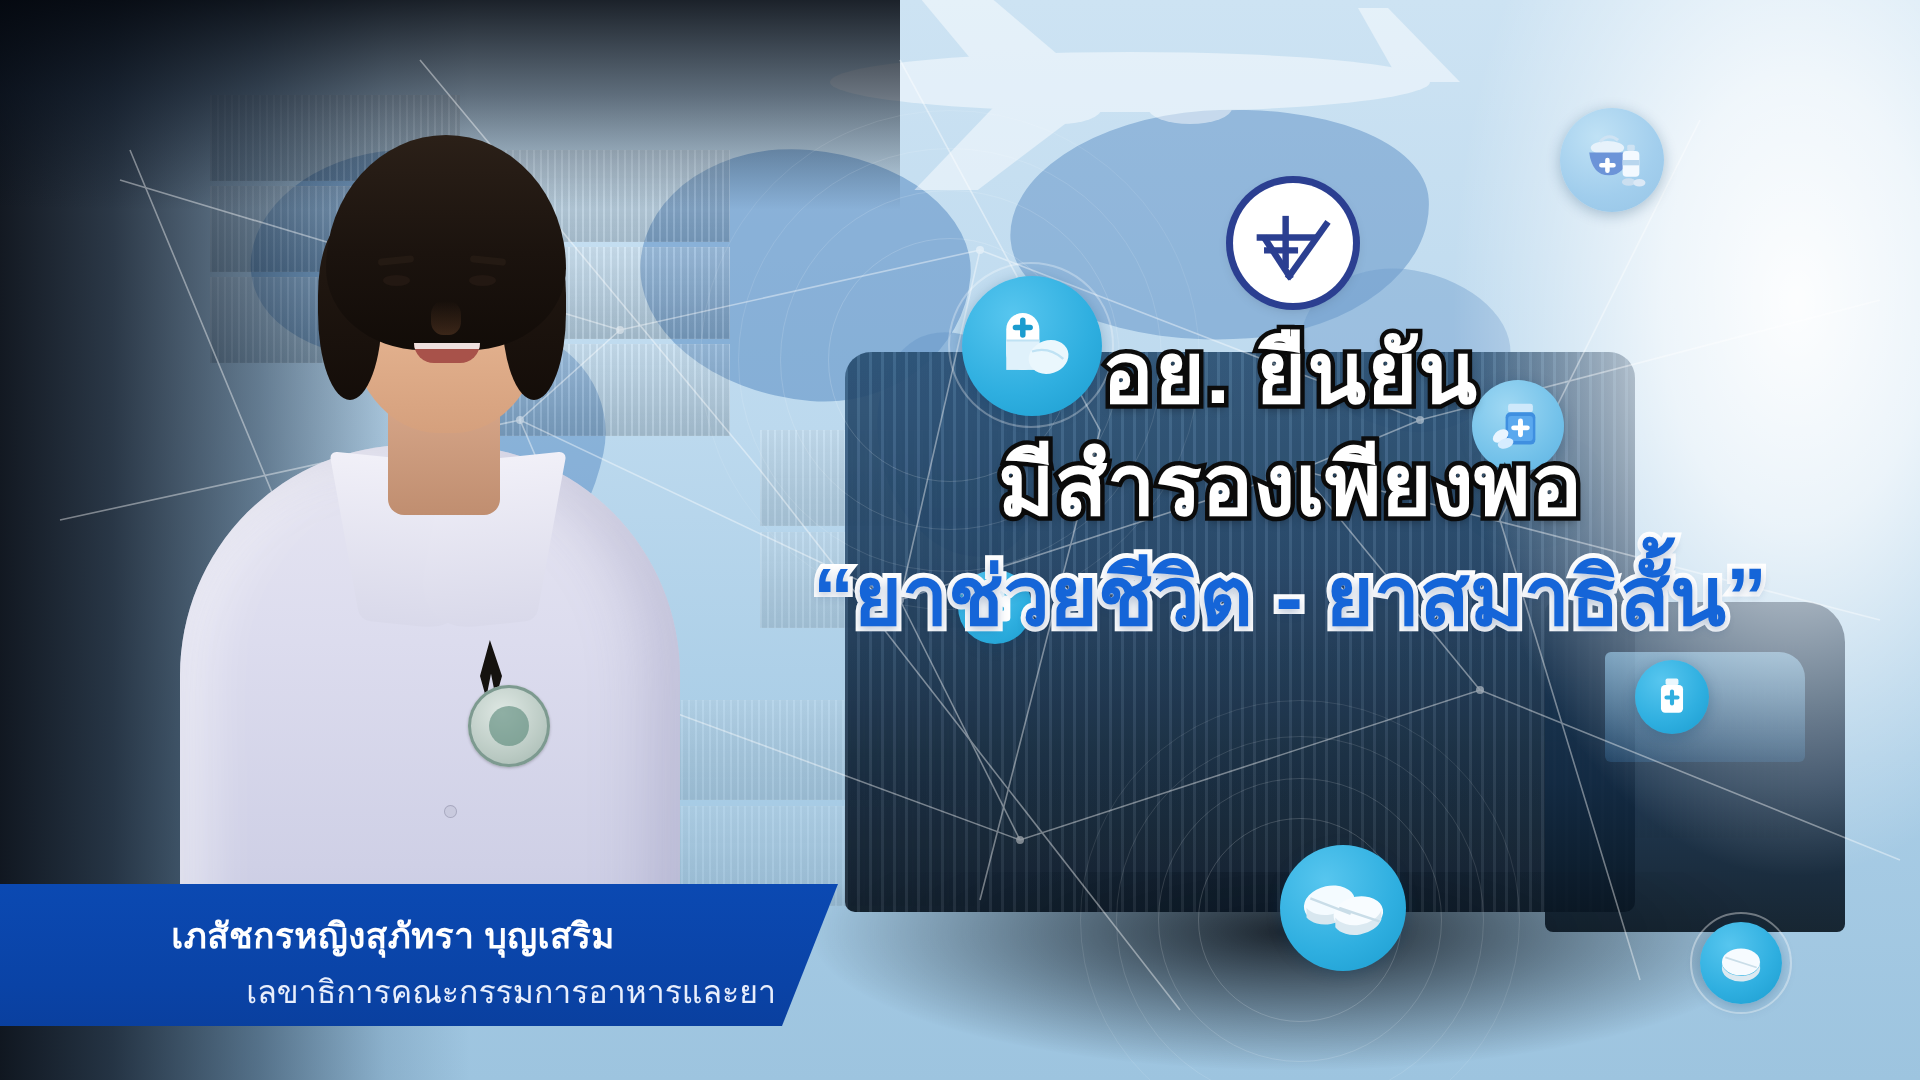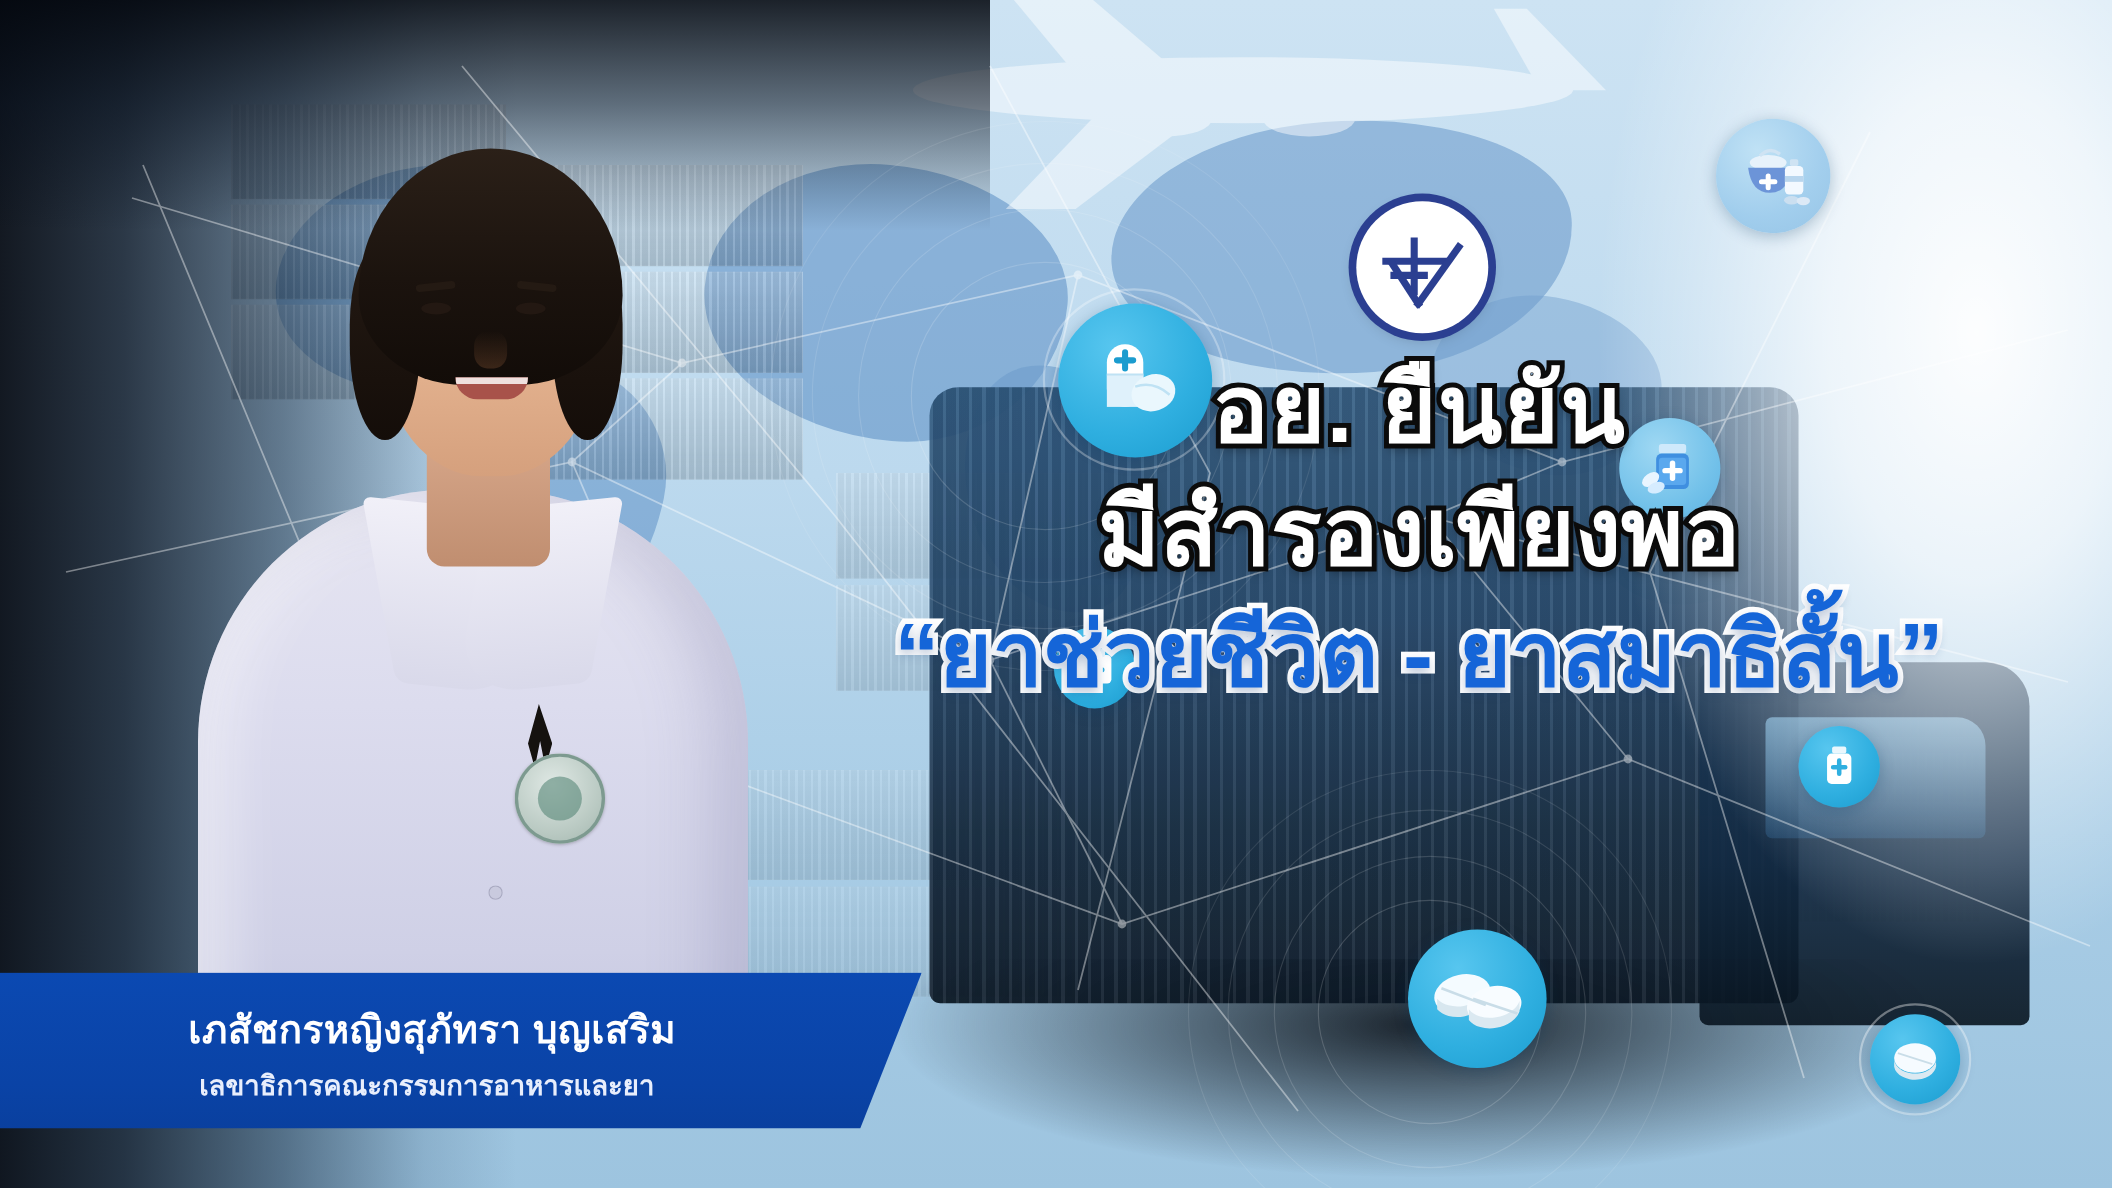--- a/index.html
+++ b/index.html
@@ -216,22 +216,22 @@
     z-index:40;
     box-shadow:0 6px 22px rgba(0,0,0,.35);
   }
   .nb-name{
     position:absolute; left:0; right:52px; top:24px;
     text-align:center; color:#ffffff;
     font-size:35px; font-weight:bold; letter-spacing:.5px;
   }
   .nb-role{
     position:absolute; left:0; right:62px; top:82px;
-    text-align:center; color:#e8eefc;
-    font-size:25px; font-weight:bold;
+    text-align:right; color:#e8eefc;
+    font-size:32px; font-weight:normal;
   }
 
   
   .fda{
     position:absolute; left:1233px; top:183px; width:120px; height:120px;
     border-radius:50%; background:#ffffff;
     box-shadow:0 0 0 7px #2b3f91, 0 4px 14px rgba(0,0,0,.25);
     display:flex; align-items:center; justify-content:center;
     z-index:25;
   }

